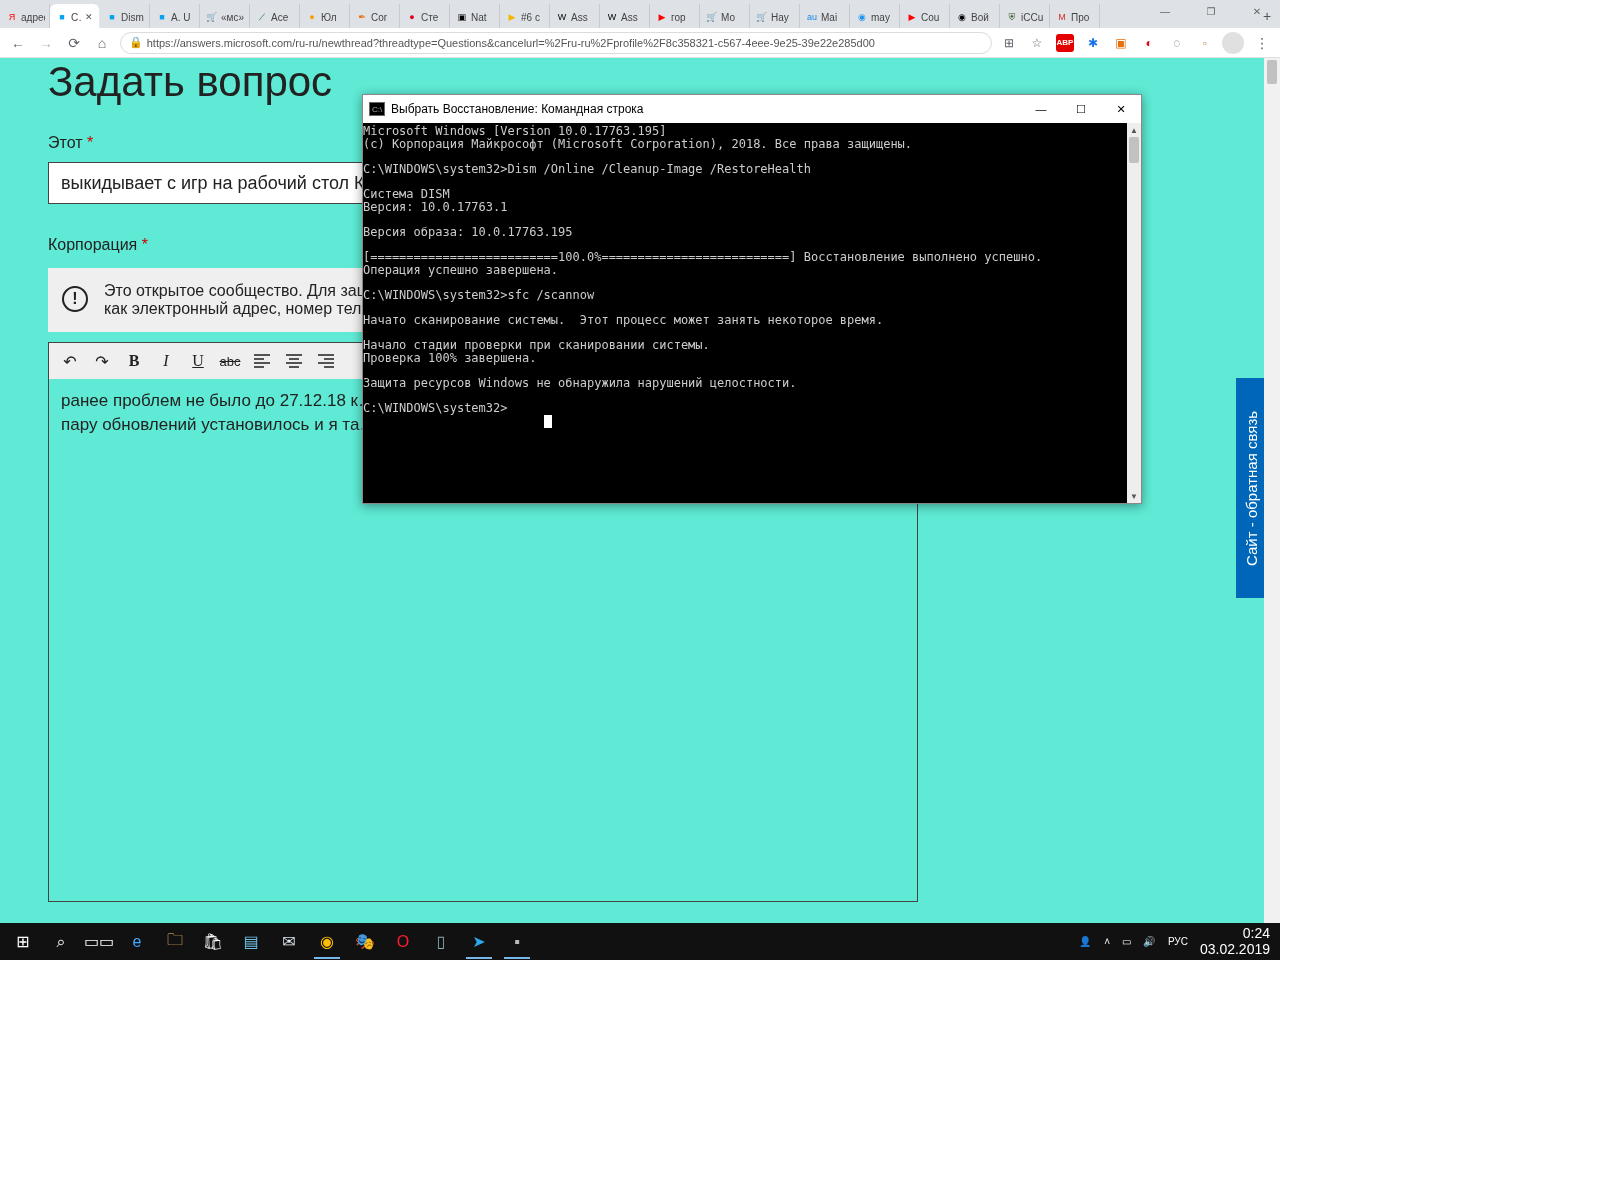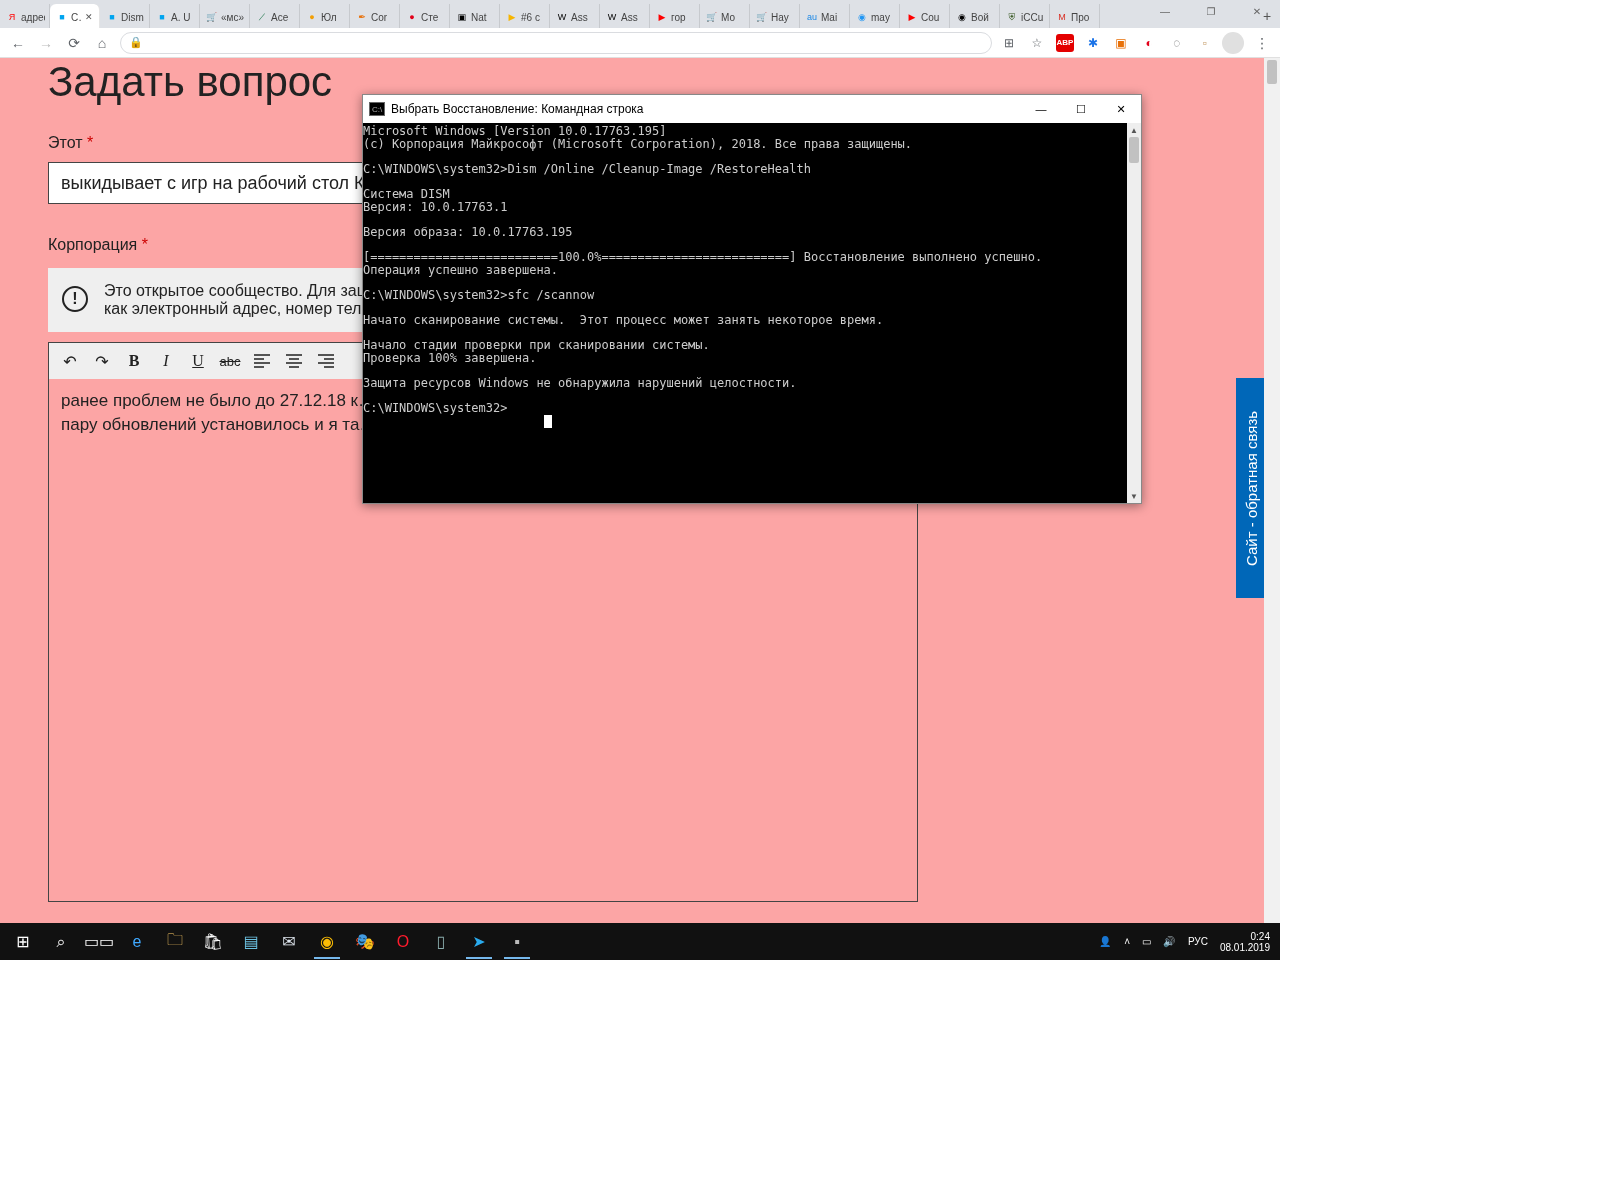--- a/index.html
+++ b/index.html
@@ -19,21 +19,21 @@
 
   .toolbar-row { height: 30px; background: #fff; border-bottom: 1px solid #e0e0e0; display: flex; align-items: center; padding: 0 8px; gap: 8px; }
   .nav-icon { width: 20px; height: 20px; display: flex; align-items: center; justify-content: center; color: #5f6368; cursor: pointer; font-size: 14px; }
   .nav-icon.disabled { color: #bbb; }
   .address-bar { flex: 1; height: 22px; border: 1px solid #dadce0; border-radius: 11px; display: flex; align-items: center; padding: 0 8px; font-size: 11px; color: #555; gap: 4px; }
   .toolbar-actions { display: flex; gap: 10px; align-items: center; }
   .ext-icon { width: 18px; height: 18px; display: flex; align-items: center; justify-content: center; font-size: 12px; cursor: pointer; border-radius: 3px; }
   .avatar { width: 22px; height: 22px; border-radius: 50%; background: #e0e0e0; }
 
   
-  .page { height: calc(960px - 28px - 30px - 37px); overflow: hidden; position: relative; background: #fca5a5; }
+  .page { height: calc(960px - 28px - 30px - 37px); overflow: hidden; position: relative; background: #5eead4; }
   .page-scroll-thin { position: absolute; right: 0; top: 0; bottom: 0; width: 16px; background: #f1f1f1; }
   .page-scroll-thin .thumb { width: 10px; margin: 2px 3px 0 3px; height: 24px; background: #c1c1c1; border-radius:2px; }
 
   .content { padding-left: 48px; }
   .page-title { font-size: 42px; font-weight: 400; color: #222; margin-top: 0; }
   .field-label { font-size: 16px; margin-top: 28px; color: #222; }
   .req { color: #c00; }
   .topic-input { margin-top: 10px; width: 870px; height: 42px; border: 1px solid #444; padding: 0 12px; font-size: 18px; color: #222; }
   .details-label { margin-top: 32px; }
   .notice { margin-top: 14px; width: 870px; background: #efefef; padding: 14px 18px 14px 56px; position: relative; font-size: 16px; color: #222; }
@@ -60,21 +60,21 @@
   .cmd-scroll { position: absolute; right: 0; top: 0; bottom: 0; width: 14px; background: #eee; }
   .cmd-scroll .arrow { height: 14px; display:flex; align-items:center; justify-content:center; font-size:8px; color:#555; }
   .cmd-scroll .thumb { margin: 0 2px; height: 26px; background: #c1c1c1; border-radius:2px; }
   .cmd-cursor { display: inline-block; width: 8px; height: 13px; background: #fff; vertical-align: text-bottom; }
 
   
   .taskbar { position: absolute; bottom: 0; left: 0; right: 0; height: 37px; background: #111; display: flex; align-items: center; padding: 0 4px; color: #fff; }
   .task-item { width: 38px; height: 34px; display: flex; align-items: center; justify-content: center; cursor: pointer; position: relative; font-size: 16px; }
   .task-item.active::after { content: ""; position: absolute; bottom: 0; left: 6px; right: 6px; height: 2px; background: #76b9ed; }
   .systray { margin-left: auto; display: flex; align-items: center; gap: 12px; padding-right: 6px; font-size: 10px; }
-  .clock { text-align: right; line-height: 1.1; font-size: 10px; }
+  .clock { text-align: right; line-height: 1.1; font-size: 14px; }
 
   svg { display: block; }
 </style>
 </head>
 <body>
 
 <div class="browser-titlebar">
   <div class="tabs-row" id="tabs-row">
       <div class="tab">
         <span class="favicon" style="color:#ff0000">Я</span>
@@ -174,20 +174,21 @@
   </div>
 </div>
 
 <div class="toolbar-row">
   <div class="nav-icon">←</div>
   <div class="nav-icon disabled">→</div>
   <div class="nav-icon">⟳</div>
   <div class="nav-icon">⌂</div>
   <div class="address-bar">
     <span>🔒</span>
+    <span>https://answers.microsoft.com/ru-ru/newthread?threadtype=Questions&amp;cancelurl=%2Fru-ru%2Fprofile%2F8c358321-c567-4eee-9e25-39e22e285d00</span>
   </div>
   <div class="toolbar-actions" id="ext-icons">
       <div class="ext-icon" style="color: rgb(95, 99, 104);">⊞</div>
       <div class="ext-icon" style="color: rgb(95, 99, 104);">☆</div>
       <div class="ext-icon" style="color: rgb(255, 255, 255); background: rgb(228, 0, 0); font-size: 8px; font-weight: bold; padding: 2px;">ABP</div>
       <div class="ext-icon" style="color: rgb(26, 115, 232);">✱</div>
       <div class="ext-icon" style="color: rgb(232, 113, 10);">▣</div>
       <div class="ext-icon" style="color: rgb(226, 0, 26);">◐</div>
       <div class="ext-icon" style="color: rgb(51, 51, 51);">◌</div>
       <div class="ext-icon" style="color: rgb(196, 155, 102);">▫</div>
@@ -313,16 +314,16 @@
       <div class="task-item active" style="color: rgb(187, 187, 187);">▪</div>
     </div>
   <div class="systray">
     <span>👤</span>
     <span>˄</span>
     <span>▭</span>
     <span>🔊</span>
     <span>РУС</span>
     <div class="clock">
       <div>0:24</div>
-      <div>08.01.2019</div>
+      <div>03.02.2019</div>
     </div>
   </div>
 </div>
 
 </body></html>

